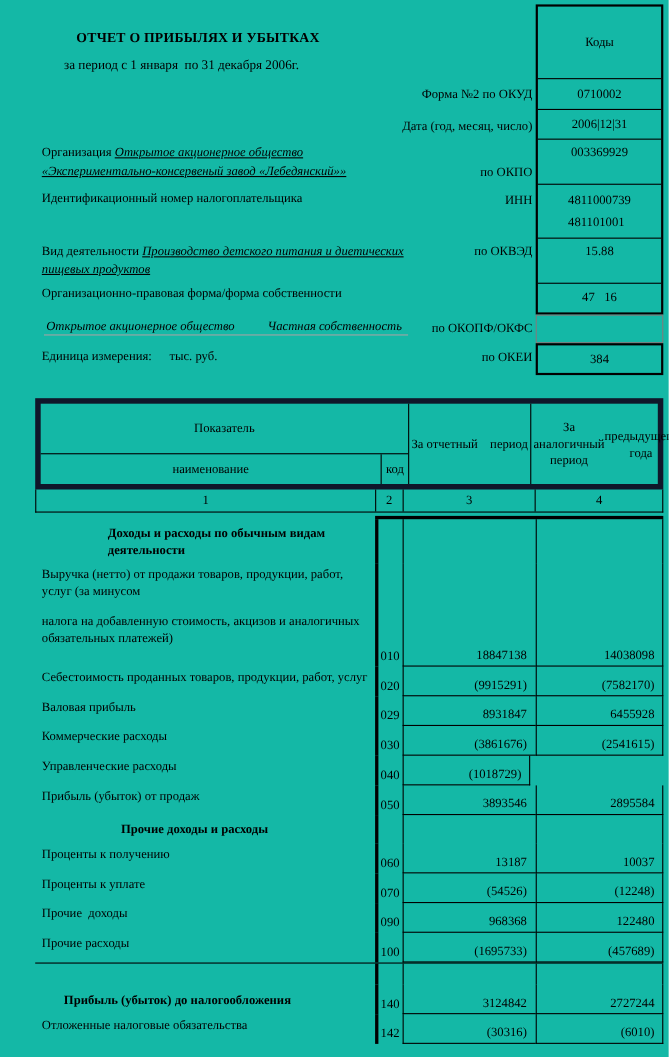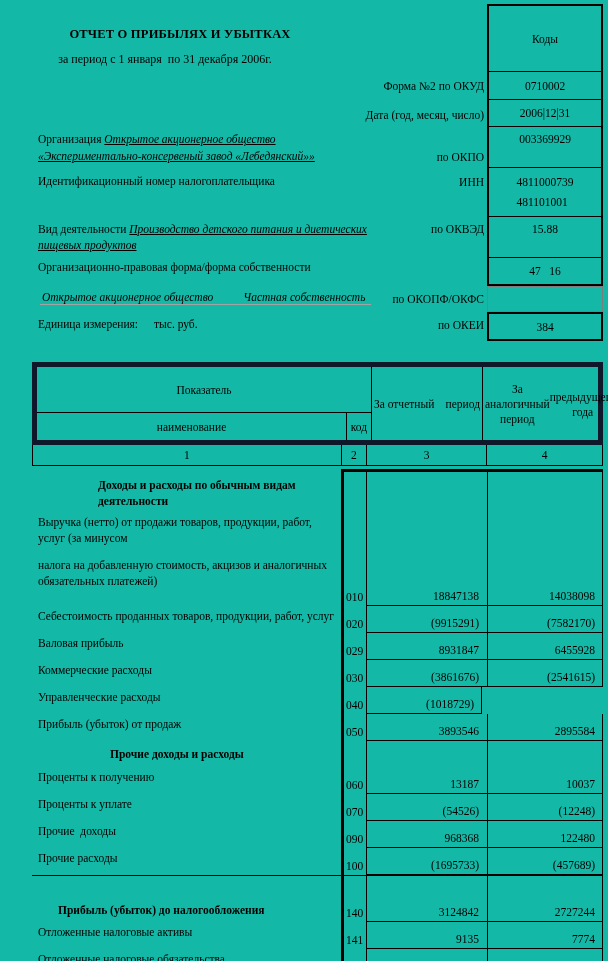--- a/index.html
+++ b/index.html
@@ -240,28 +240,20 @@
         <div class="row data boldname ind-3">
     <div class="cell-name">
             <div>Прибыль (убыток) до налогообложения</div>
           </div>
     <div class="cell-code">140</div>
     <div class="cell-v1">3124842</div>
     <div class="cell-v2">2727244</div>
   </div>
         <div class="row data">
     <div class="cell-name">
-            <div>Отложенные налоговые активы</div>
-          </div>
-    <div class="cell-code">141</div>
-    <div class="cell-v1">9135</div>
-    <div class="cell-v2">7774</div>
-  </div>
-        <div class="row data">
-    <div class="cell-name">
             <div>Отложенные налоговые обязательства</div>
           </div>
     <div class="cell-code">142</div>
     <div class="cell-v1">(30316)</div>
     <div class="cell-v2">(6010)</div>
   </div>
       </div>
   </div>
 
 </div>

